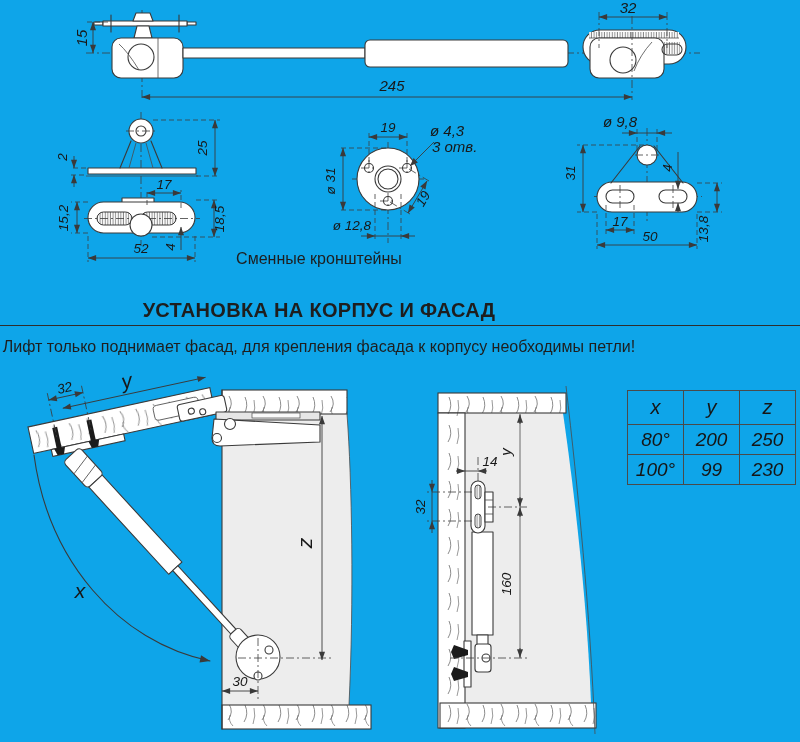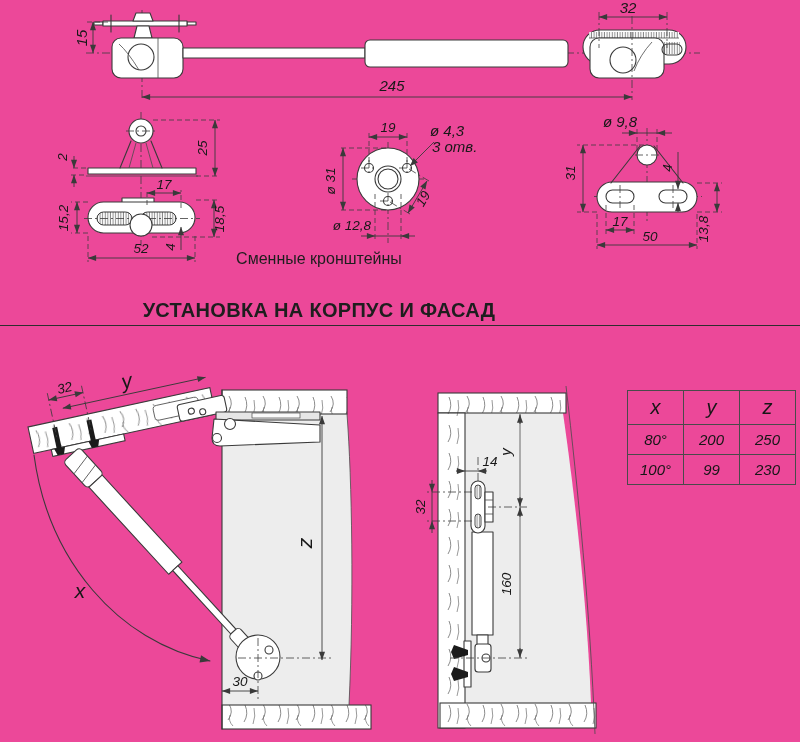--- a/index.html
+++ b/index.html
@@ -1,16 +1,16 @@
 <!DOCTYPE html>
 <html><head>
 <meta charset="utf-8">
 <style>
   html,body{margin:0;padding:0;background:#fff;}
-  #stage{position:relative;width:800px;height:742px;background:#ec4899;overflow:hidden;
+  #stage{position:relative;width:800px;height:742px;background:#0ea5e9;overflow:hidden;
          font-family:"Liberation Sans",sans-serif;color:#1e1e1e;}
   #stage svg{position:absolute;left:0;top:0;}
   .s   {stroke:#3a3a3a;stroke-width:1.1;fill:none;stroke-linejoin:round;stroke-linecap:round;}
   .sf  {stroke:#3a3a3a;stroke-width:1.1;fill:#ffffff;stroke-linejoin:round;}
   .sg  {stroke:#3a3a3a;stroke-width:1.1;fill:#e6e6e6;stroke-linejoin:round;}
   .thin{stroke:#4a4a4a;stroke-width:0.8;fill:none;}
   .dd  {stroke:#3c3c3c;stroke-width:0.8;fill:none;stroke-dasharray:8 3 2 3;}
   .dsh {stroke:#3c3c3c;stroke-width:0.8;fill:none;stroke-dasharray:5 3;}
   .dim {stroke:#3a3a3a;stroke-width:0.9;fill:none;}
   .blk {fill:#1b1b1b;stroke:none;}
@@ -19,21 +19,21 @@
   text.lbl {font:italic 21px "Liberation Sans",sans-serif;fill:#181818;}
   .overlay{position:absolute;left:0;top:0;width:638px;text-align:center;}
   #caption{top:250px;font-size:16px;}
   #title{top:299px;font-size:20px;font-weight:bold;letter-spacing:.3px;}
   #rule{position:absolute;left:0;top:325px;width:800px;border-top:1.4px solid #2e2e2e;}
   #warning{top:338px;font-size:16px;}
   #angle-table{position:absolute;left:627px;top:390px;border-collapse:collapse;}
   #angle-table td{border:1.6px solid #4a4a4a;text-align:center;vertical-align:middle;
       font-style:italic;width:53px;color:#161616;}
   #angle-table tr.hd td{height:31px;font-size:20px;}
-  #angle-table tr.dr td{height:27px;font-size:15px;}
+  #angle-table tr.dr td{height:27px;font-size:19px;}
 </style>
 </head>
 <body>
 
 <div id="stage">
 
 <svg width="800" height="742" viewBox="0 0 800 742">
   <defs>
     <marker id="ar" viewBox="0 0 10 8" refX="9.2" refY="4" markerWidth="10.5" markerHeight="8.5" orient="auto-start-reverse">
       <path d="M0.6,0.8 L9.4,4 L0.6,7.2 Z" fill="#3a3a3a"></path>
@@ -342,20 +342,21 @@
     <line class="dim" x1="520" y1="517" x2="520" y2="507.7" marker-end="url(#ar)"></line>
     <line class="dim" x1="520" y1="648" x2="520" y2="657.3" marker-end="url(#ar)"></line>
     <text class="tl" x="511" y="452" text-anchor="middle" transform="rotate(-90 511 452)">y</text>
     <text class="t" x="511" y="584" text-anchor="middle" transform="rotate(-90 511 584)">160</text>
   </g>
 </svg>
 
   <div id="caption" class="overlay">Сменные кронштейны</div>
   <div id="title" class="overlay">УСТАНОВКА НА КОРПУС И ФАСАД</div>
   <div id="rule"></div>
+  <div id="warning" class="overlay">Лифт только поднимает фасад, для крепления фасада к корпусу необходимы петли!</div>
 
   <table id="angle-table">
     <tbody>
         <tr class="hd">
       <td>x</td>
       <td>y</td>
       <td>z</td>
     </tr>
     <tr class="dr">
       <td>80°</td>

